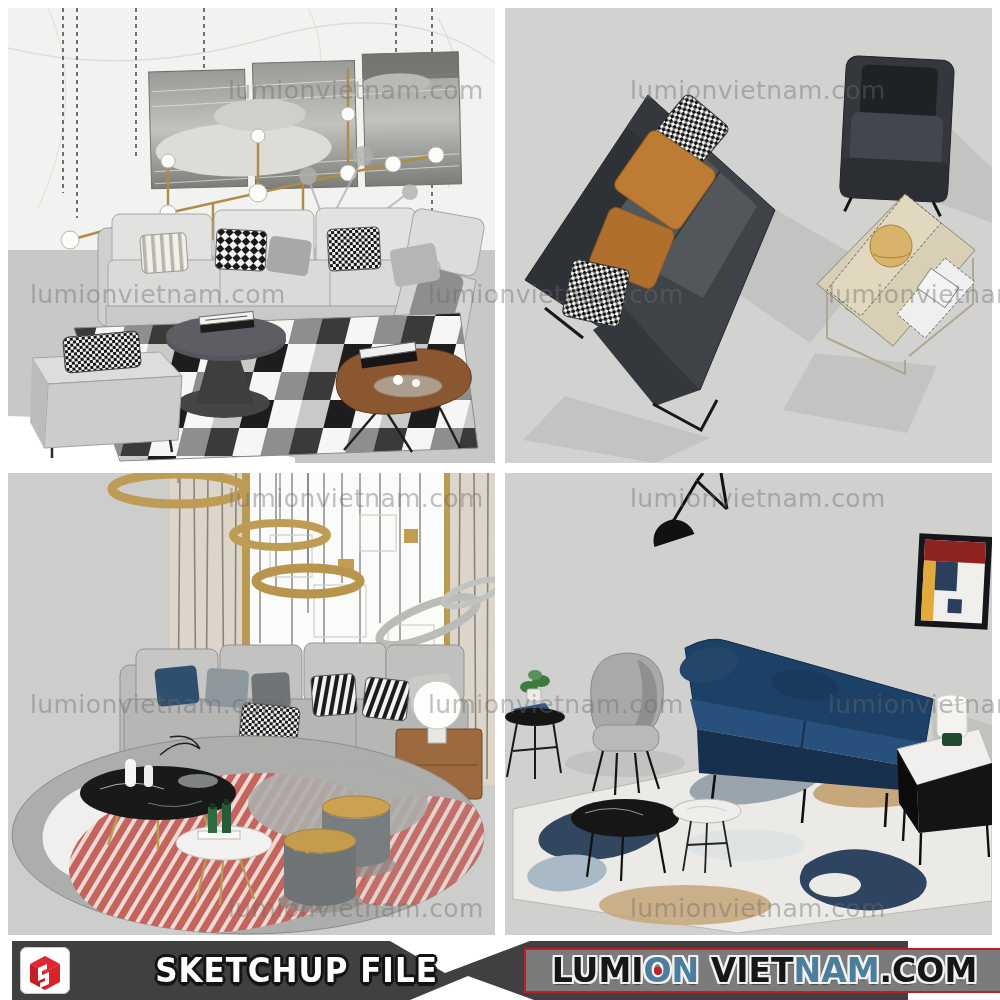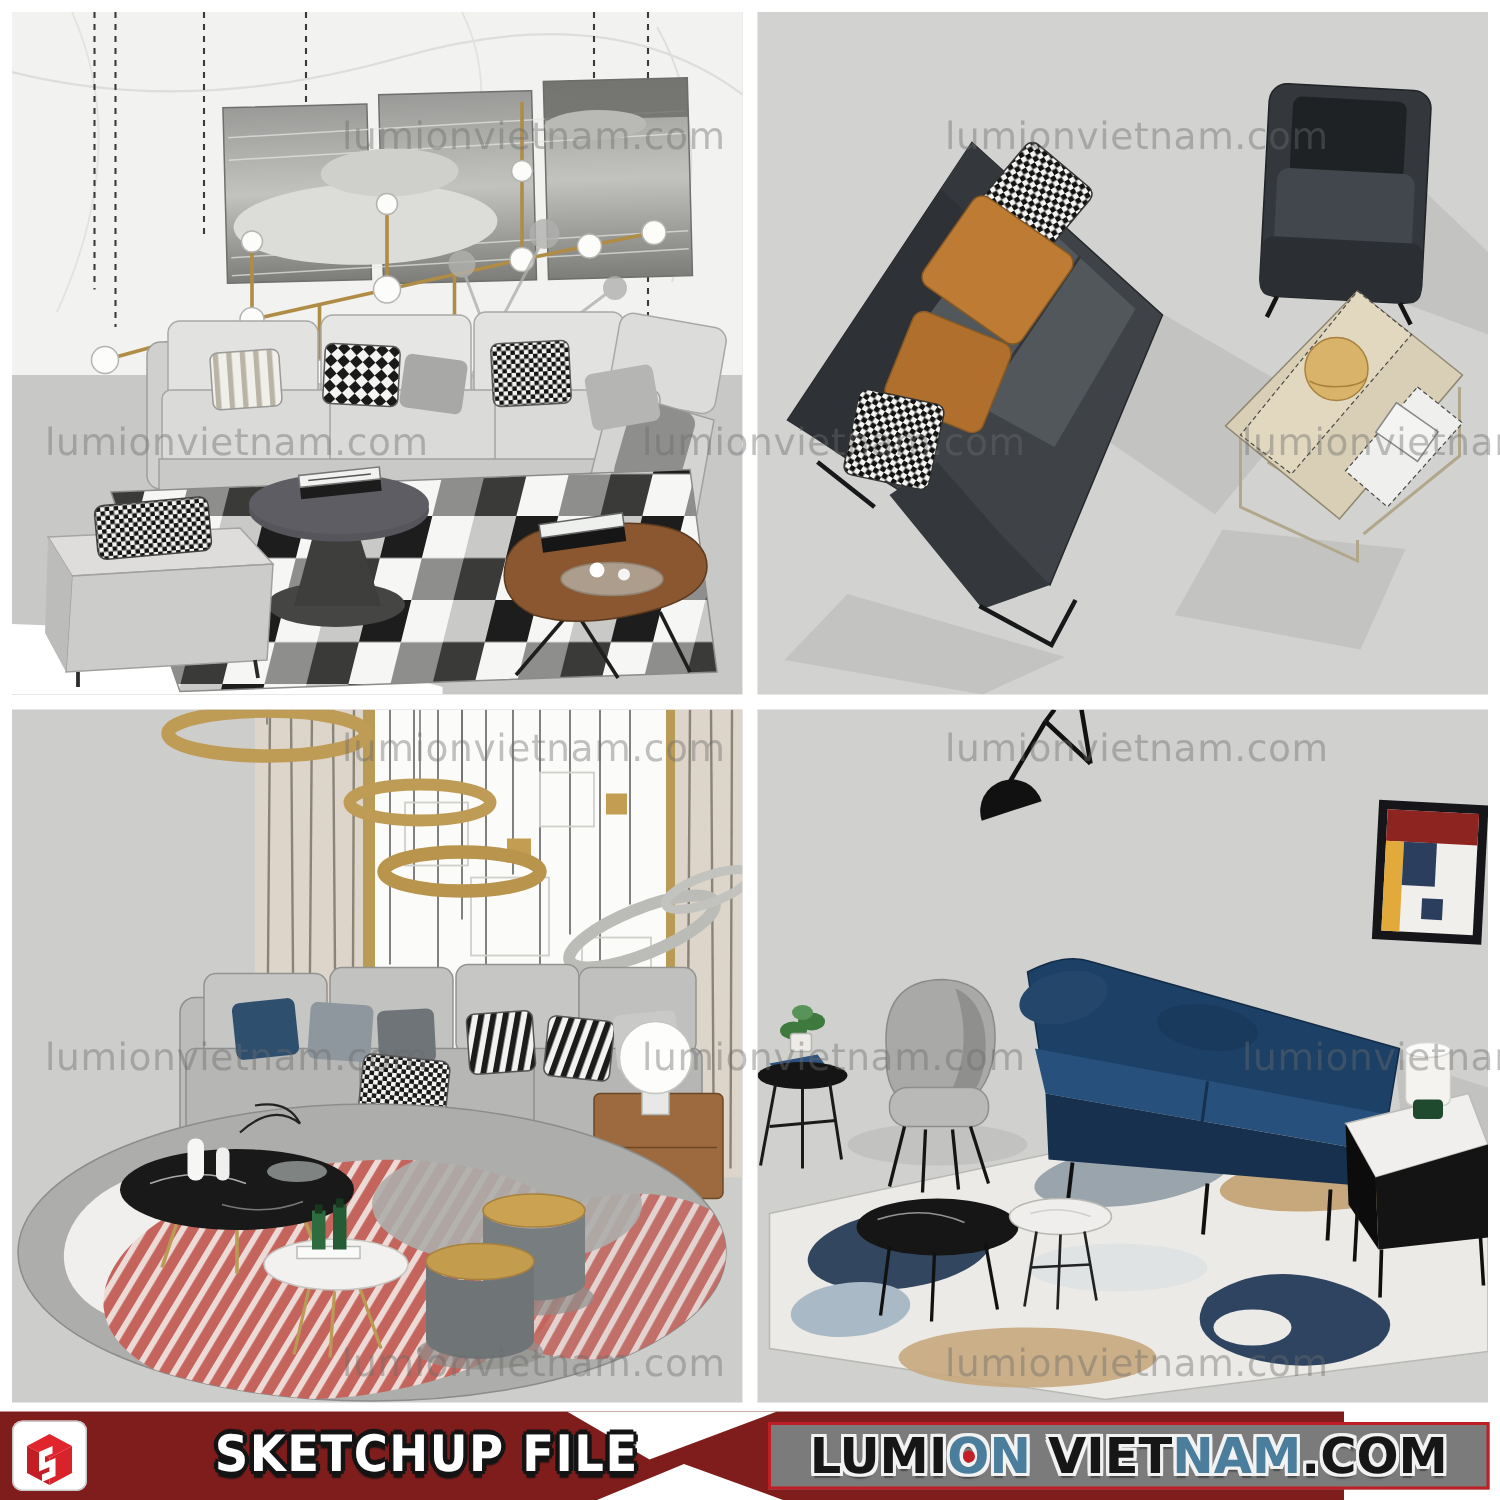--- a/index.html
+++ b/index.html
@@ -10,21 +10,21 @@
   #tile-tr{left:505px;top:8px;width:487px;height:455px;}
   #tile-bl{left:8px;top:473px;width:487px;height:462px;}
   #tile-br{left:505px;top:473px;width:487px;height:462px;}
   .tile svg{display:block;width:100%;height:100%;}
 
   
   .wm{position:absolute;font-size:25px;letter-spacing:.4px;color:rgba(108,108,108,.42);
       white-space:nowrap;pointer-events:none;z-index:30;font-weight:400;}
 
   
-  #banner{position:absolute;left:0;top:941px;width:896px;height:59px;background:#7f1d1d;z-index:40;}
+  #banner{position:absolute;left:12px;top:941px;width:896px;height:59px;background:#404040;z-index:40;}
   #banner svg.deco{position:absolute;left:0;top:0;width:1000px;height:59px;}
   #logo-box{position:absolute;left:8px;top:6px;width:50px;height:47px;background:#ffffff;
       border-radius:7px;box-shadow:0 0 0 1px #c8c8c8 inset;}
   #sketchup-title{position:absolute;left:112px;top:9px;width:345px;height:40px;
       text-align:center;font-size:31px;font-weight:bold;color:#ffffff;letter-spacing:1px;
       line-height:40px;transform:scaleY(1.08);
       text-shadow:-2px -2px 0 #141414,2px -2px 0 #141414,-2px 2px 0 #141414,2px 2px 0 #141414,
                   -3px 0 0 #141414,3px 0 0 #141414,0 -3px 0 #141414,0 3px 0 #141414,0 4px 1px #141414;}
   #site-box{position:absolute;left:512px;top:7px;width:481px;height:45px;background:#7b7b7b;
       border:2px solid #bf1e24;box-sizing:border-box;display:flex;align-items:center;justify-content:center;}

